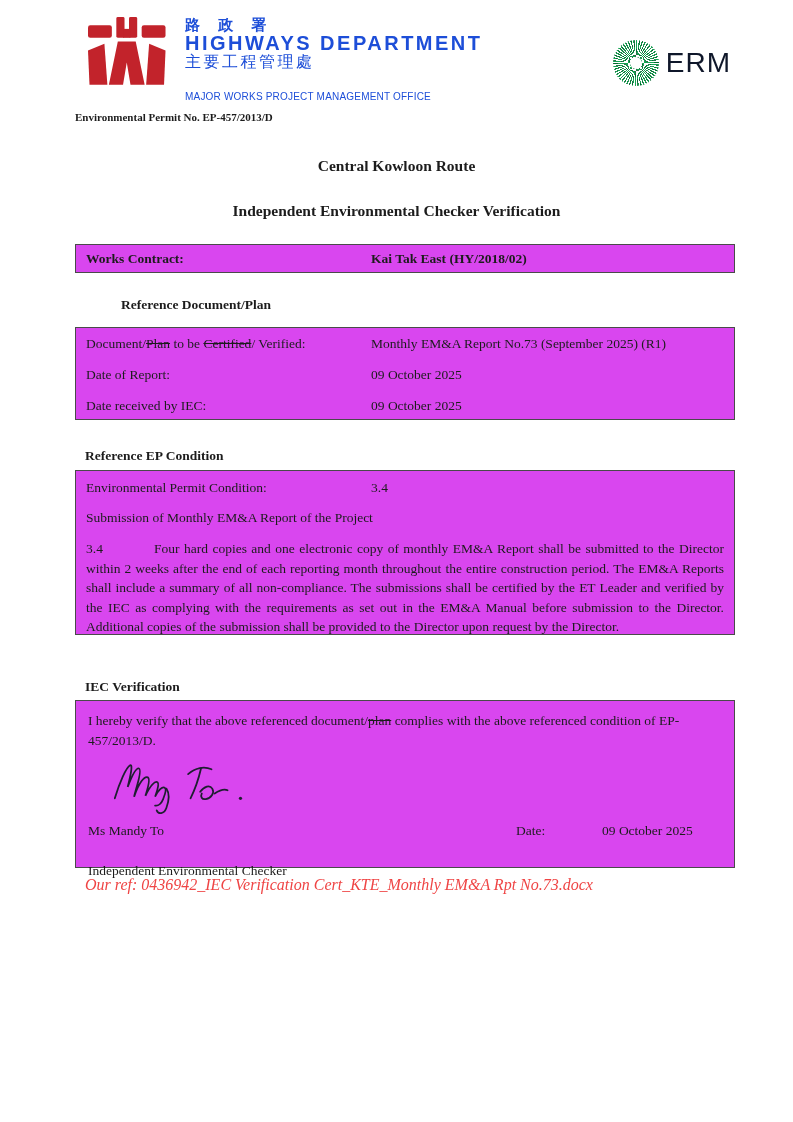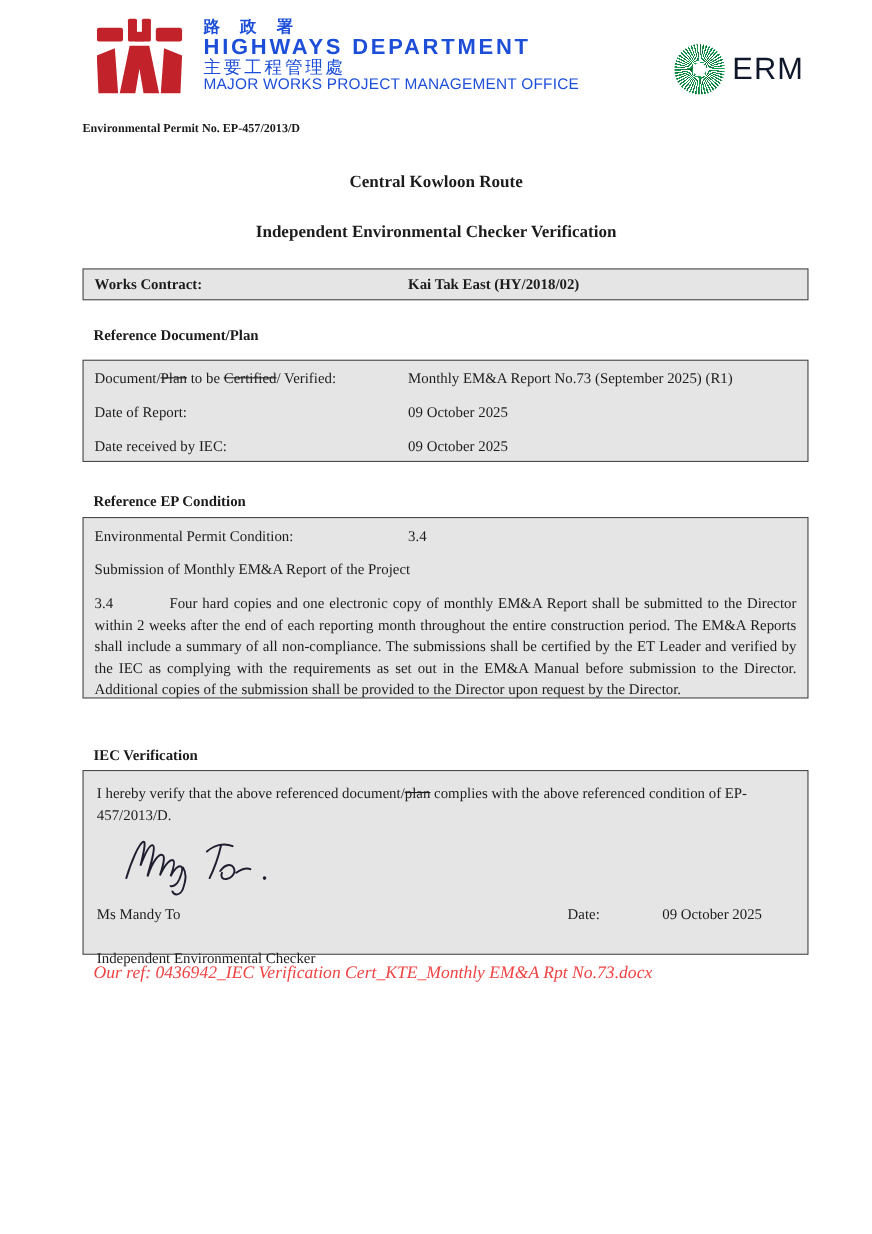--- a/index.html
+++ b/index.html
@@ -7,46 +7,46 @@
     width:793px;height:1122px;position:relative;background:#ffffff;
     font-family:"Liberation Serif", serif;color:#1c1c1c;overflow:hidden;
   }
   
   .hyd-header{position:absolute;left:88px;top:16px;display:flex;align-items:flex-start;}
   .hyd-logo{width:82px;height:72px;flex:none;}
   .hyd-text{margin-left:15px;font-family:Liberation Sans, sans-serif;color:#1d4ed8;}
   .hyd-zh{font-size:15px;font-weight:bold;letter-spacing:7px;line-height:17px;}
   .hyd-en{font-size:20px;font-weight:bold;letter-spacing:2.5px;line-height:20px;}
   .office-zh{font-size:16px;letter-spacing:2.5px;line-height:16px;margin-top:1px;}
-  .office-en{font-size:14px;letter-spacing:0.2px;line-height:13px;}
+  .office-en{font-size:10px;letter-spacing:0.2px;line-height:13px;margin-top:20px;}
   .erm-block{position:absolute;right:62px;top:40px;display:flex;align-items:center;gap:7px;}
   .erm-burst{
     width:46px;height:46px;border-radius:50%;position:relative;flex:none;
     background:
       repeating-conic-gradient(from 2deg, rgba(0,92,40,0.85) 0deg 1.6deg, rgba(255,255,255,0) 1.6deg 7.2deg),
       repeating-conic-gradient(#14a351 0deg 2.6deg, #ffffff 2.6deg 7.2deg);
   }
   .erm-burst::after{content:"";position:absolute;left:17px;top:17px;width:12px;height:12px;background:#fff;border-radius:50%;}
   .erm-word{font-family:"Liberation Sans", sans-serif;font-size:28px;font-weight:500;color:#0f172a;letter-spacing:1px;line-height:1;}
   
   .t-permit{position:absolute;left:75px;top:111px;font-size:11px;font-weight:bold;}
   .t-center{position:absolute;left:0;width:100%;text-align:center;font-size:15.5px;font-weight:bold;}
   .t-route{top:157px;}
   .t-iec{top:202px;}
   
-  .box{position:absolute;left:75px;width:660px;box-sizing:border-box;border:1px solid #4a4a4a;background:#e5e5e5;font-size:13.5px;}
+  .box{position:absolute;left:75px;width:660px;box-sizing:border-box;border:1px solid #4a4a4a;background:#d946ef;font-size:13.5px;}
   .sec-heading{position:absolute;left:85px;font-size:13.5px;font-weight:bold;}
   .row{display:flex;align-items:flex-start;}
   .row .lbl{width:285px;flex:none;}
   s{text-decoration:line-through;}
   
   .box-contract{top:244px;height:29px;display:flex;align-items:center;padding:0 10px;font-weight:bold;}
   .box-contract .lbl{width:285px;flex:none;}
   
-  .h-refdoc{top:297px;}
+  .h-refdoc{top:297px;margin-left:36px;}
   .box-refdoc{top:327px;height:93px;padding:7px 10px;}
   .box-refdoc .row{padding:1px 0;height:31px;box-sizing:border-box;}
   
   .h-refep{top:448px;}
   .box-refep{top:470px;height:165px;padding:9px 10px;}
   .ep-sub{margin-top:14px;}
   .ep-clause{margin-top:13px;text-align:justify;line-height:19.5px;}
   .clause-no{display:inline-block;width:68px;}
   
   .h-iecver{top:679px;}

